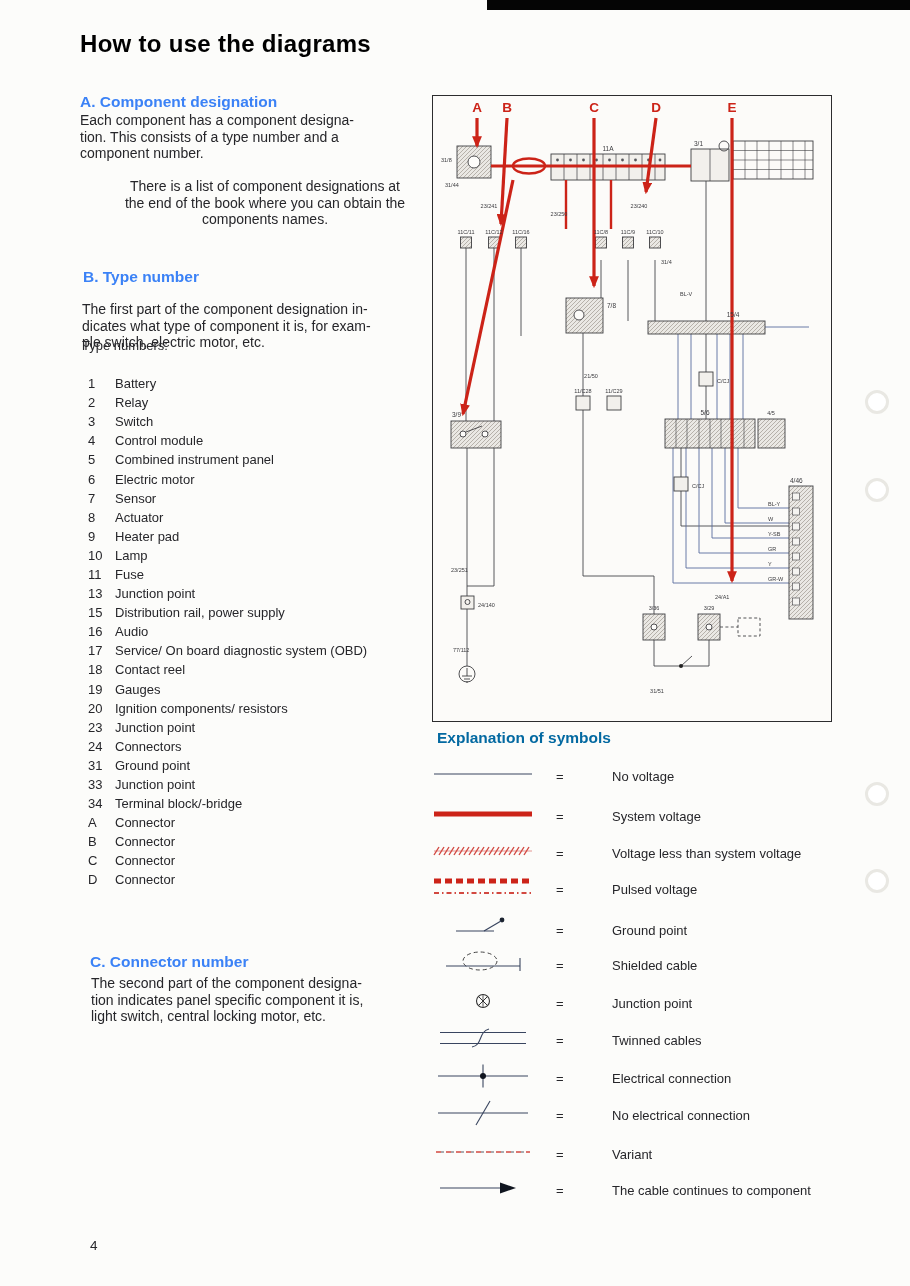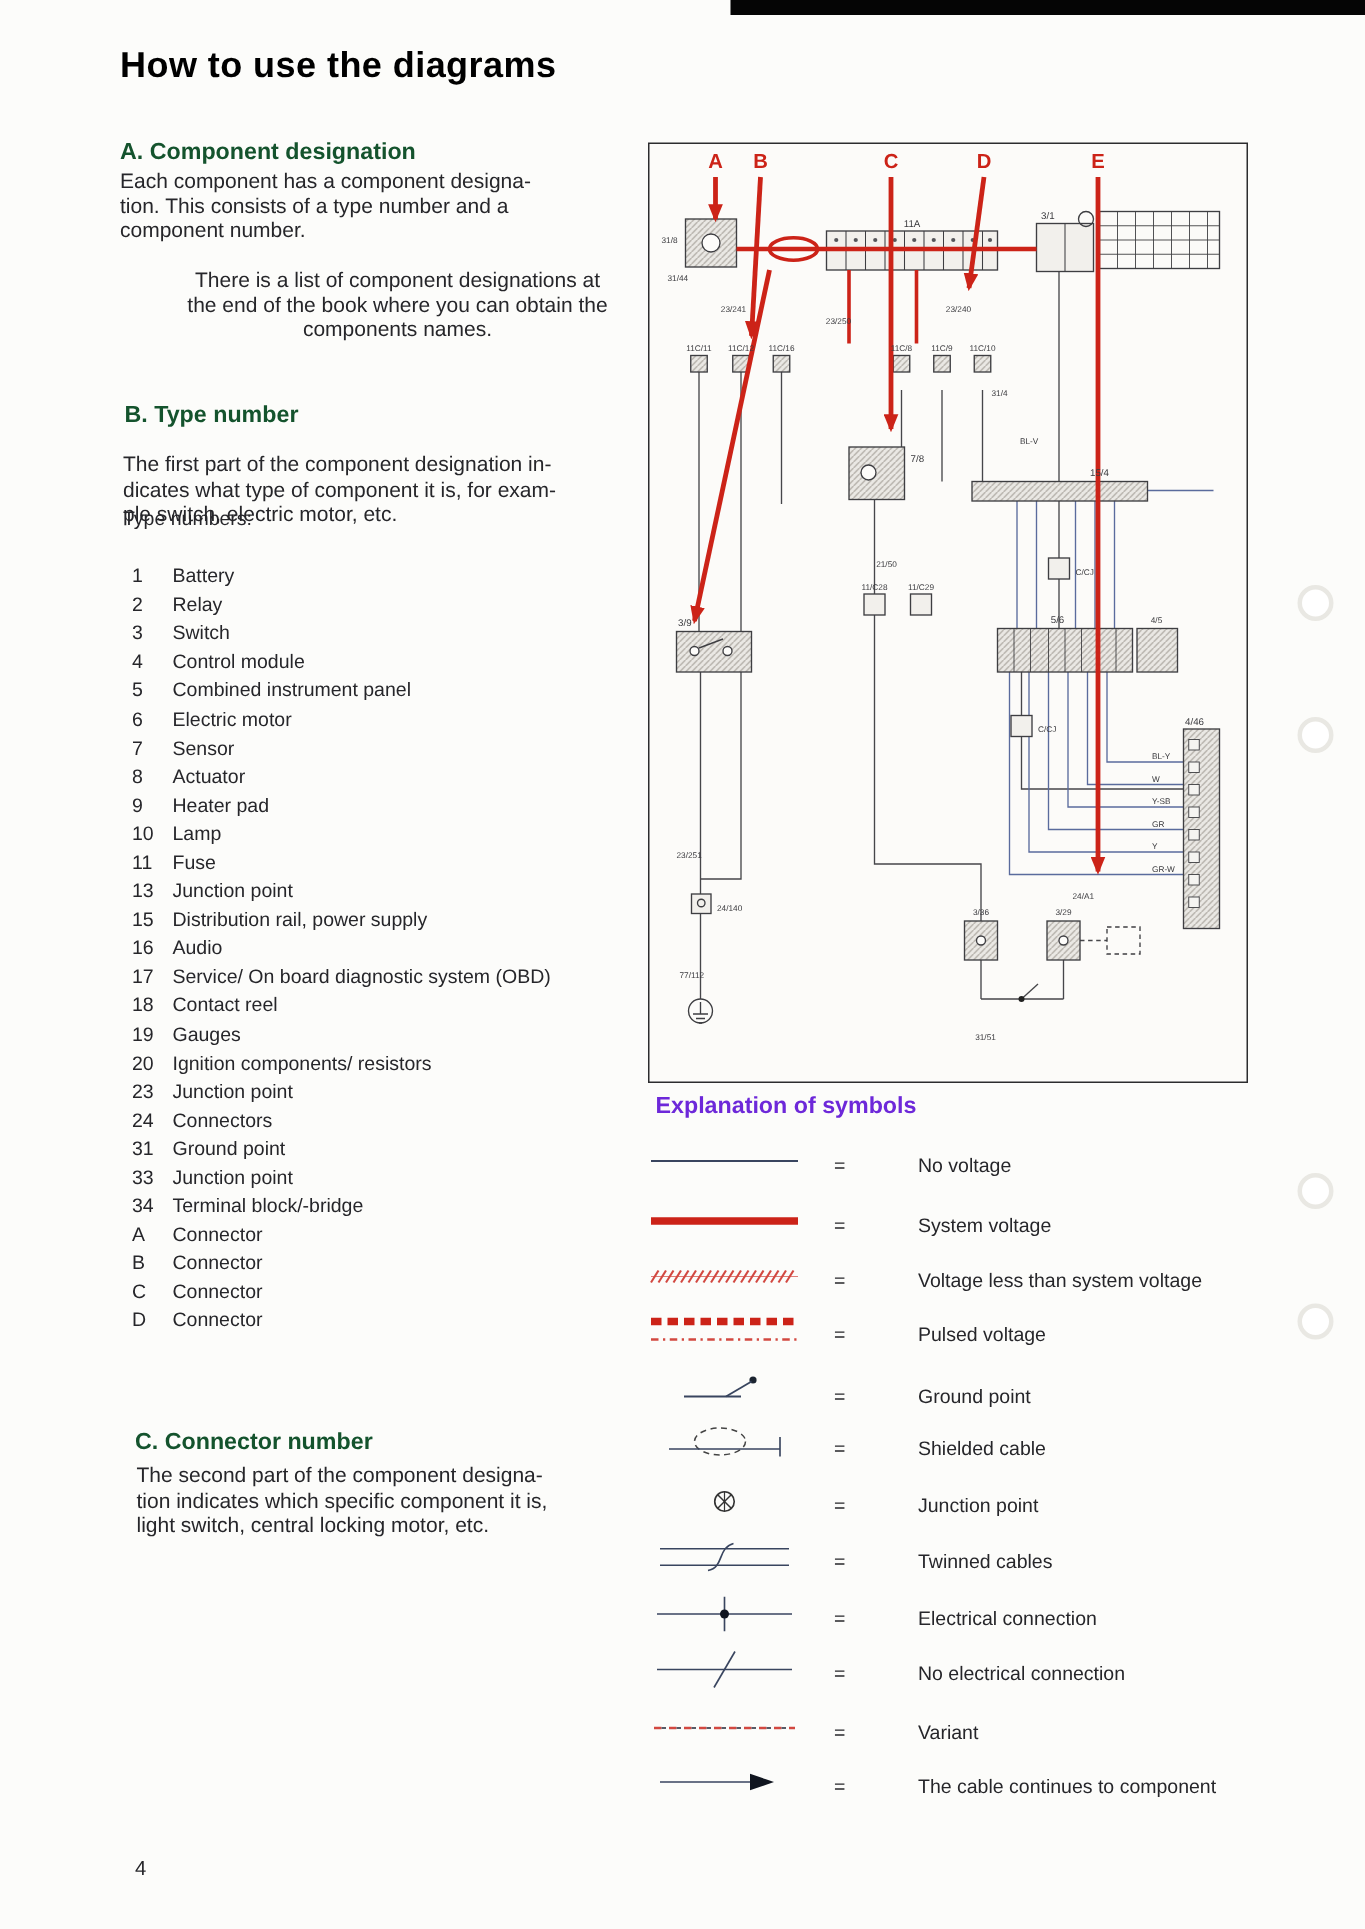--- a/index.html
+++ b/index.html
@@ -8,37 +8,37 @@
     position:relative;
     background:#fcfcfa;
     font-family:"Liberation Sans","DejaVu Sans",sans-serif;
     color:#26262a;
     overflow:hidden;
   }
   .topbar { position:absolute; left:487px; top:0; width:423px; height:10px; background:#050505; }
   .hole { position:absolute; width:24px; height:24px; border-radius:50%;
           border:3.5px solid #e9e8e3; background:#fff; }
   h1.page-title { position:absolute; left:80px; top:30px; font-size:24px; font-weight:bold; letter-spacing:.3px; color:#000000; }
-  .sec-h { position:absolute; font-size:15.5px; font-weight:bold; color:#14532d; }
+  .sec-h { position:absolute; font-size:15.5px; font-weight:bold; color:#3b82f6; }
   .bt { position:absolute; font-size:14px; line-height:16.5px; white-space:pre-line; width:370px; }
   #h-a { left:80px; top:93px; }
   #p-a1 { left:80px; top:112px; }
   #p-a2 { left:80px; top:178px;text-align:center; }
   #h-b { left:83px; top:268px; }
   #p-b1 { left:82px; top:301px; }
   #list-title { left:82px; top:338px; font-size:13px; position:absolute; }
   #tn-list { position:absolute; left:88px; top:374px; }
   .tn-row { display:flex; height:19.1px; align-items:center; font-size:13px; }
   .tn-num { width:27px; flex:0 0 27px; }
   #h-c { left:90px; top:953px; }
   #p-c1 { left:91px; top:975px; }
   #page-num { position:absolute; left:90px; top:1238px; font-size:13.5px; }
   #diagram-box { position:absolute; left:432px; top:95px; width:400px; height:627px;
                  border:1.3px solid #2c2c2e; background:#fcfbf9; }
-  #expl-h { position:absolute; left:437px; top:729px; font-size:15.5px; font-weight:bold; color:#6d28d9; }
+  #expl-h { position:absolute; left:437px; top:729px; font-size:15.5px; font-weight:bold; color:#0369a1; }
   #symbols-list { position:absolute; inset:0; }
   .sym-row { position:absolute; left:428px; width:478px; height:28px; display:flex; align-items:center; }
   .sym-cell { width:128px; flex:0 0 128px; }
   .sym-eq { flex:0 0 16px; font-size:13px; }
   .sym-label { font-size:13px;margin-left:40px; }
   .marker-letter { font-family:"Liberation Sans",sans-serif; font-size:13.5px; font-weight:bold; fill:#cc2318; }
   .comp-label { font-family:"Liberation Sans",sans-serif; fill:#3a3a3e; }
 </style>
 </head>
 <body>
@@ -166,21 +166,21 @@
       <span class="tn-label">Connector</span>
     </div>
     <div class="tn-row">
       <span class="tn-num">D</span>
       <span class="tn-label">Connector</span>
     </div>
   </div>
 
 <h2 class="sec-h" id="h-c">C. Connector number</h2>
 <p class="bt" id="p-c1">The second part of the component designa-
-tion indicates which specific component it is,
+tion indicates panel specific component it is,
 light switch, central locking motor, etc.</p>
 
 <div id="diagram-box">
   <svg id="diagram-svg" width="400" height="627" viewBox="0 0 400 627">
     <defs>
       <pattern id="hatch" width="4" height="4" patternUnits="userSpaceOnUse">
         <rect width="4" height="4" fill="#eae8e4"></rect>
         <path d="M0,4 L4,0" stroke="#a8a39c" stroke-width="0.8"></path>
       </pattern>
       <marker id="arrR" viewBox="0 0 11 9" refX="9" refY="4.5" markerWidth="12" markerHeight="10" orient="auto" markerUnits="userSpaceOnUse">

